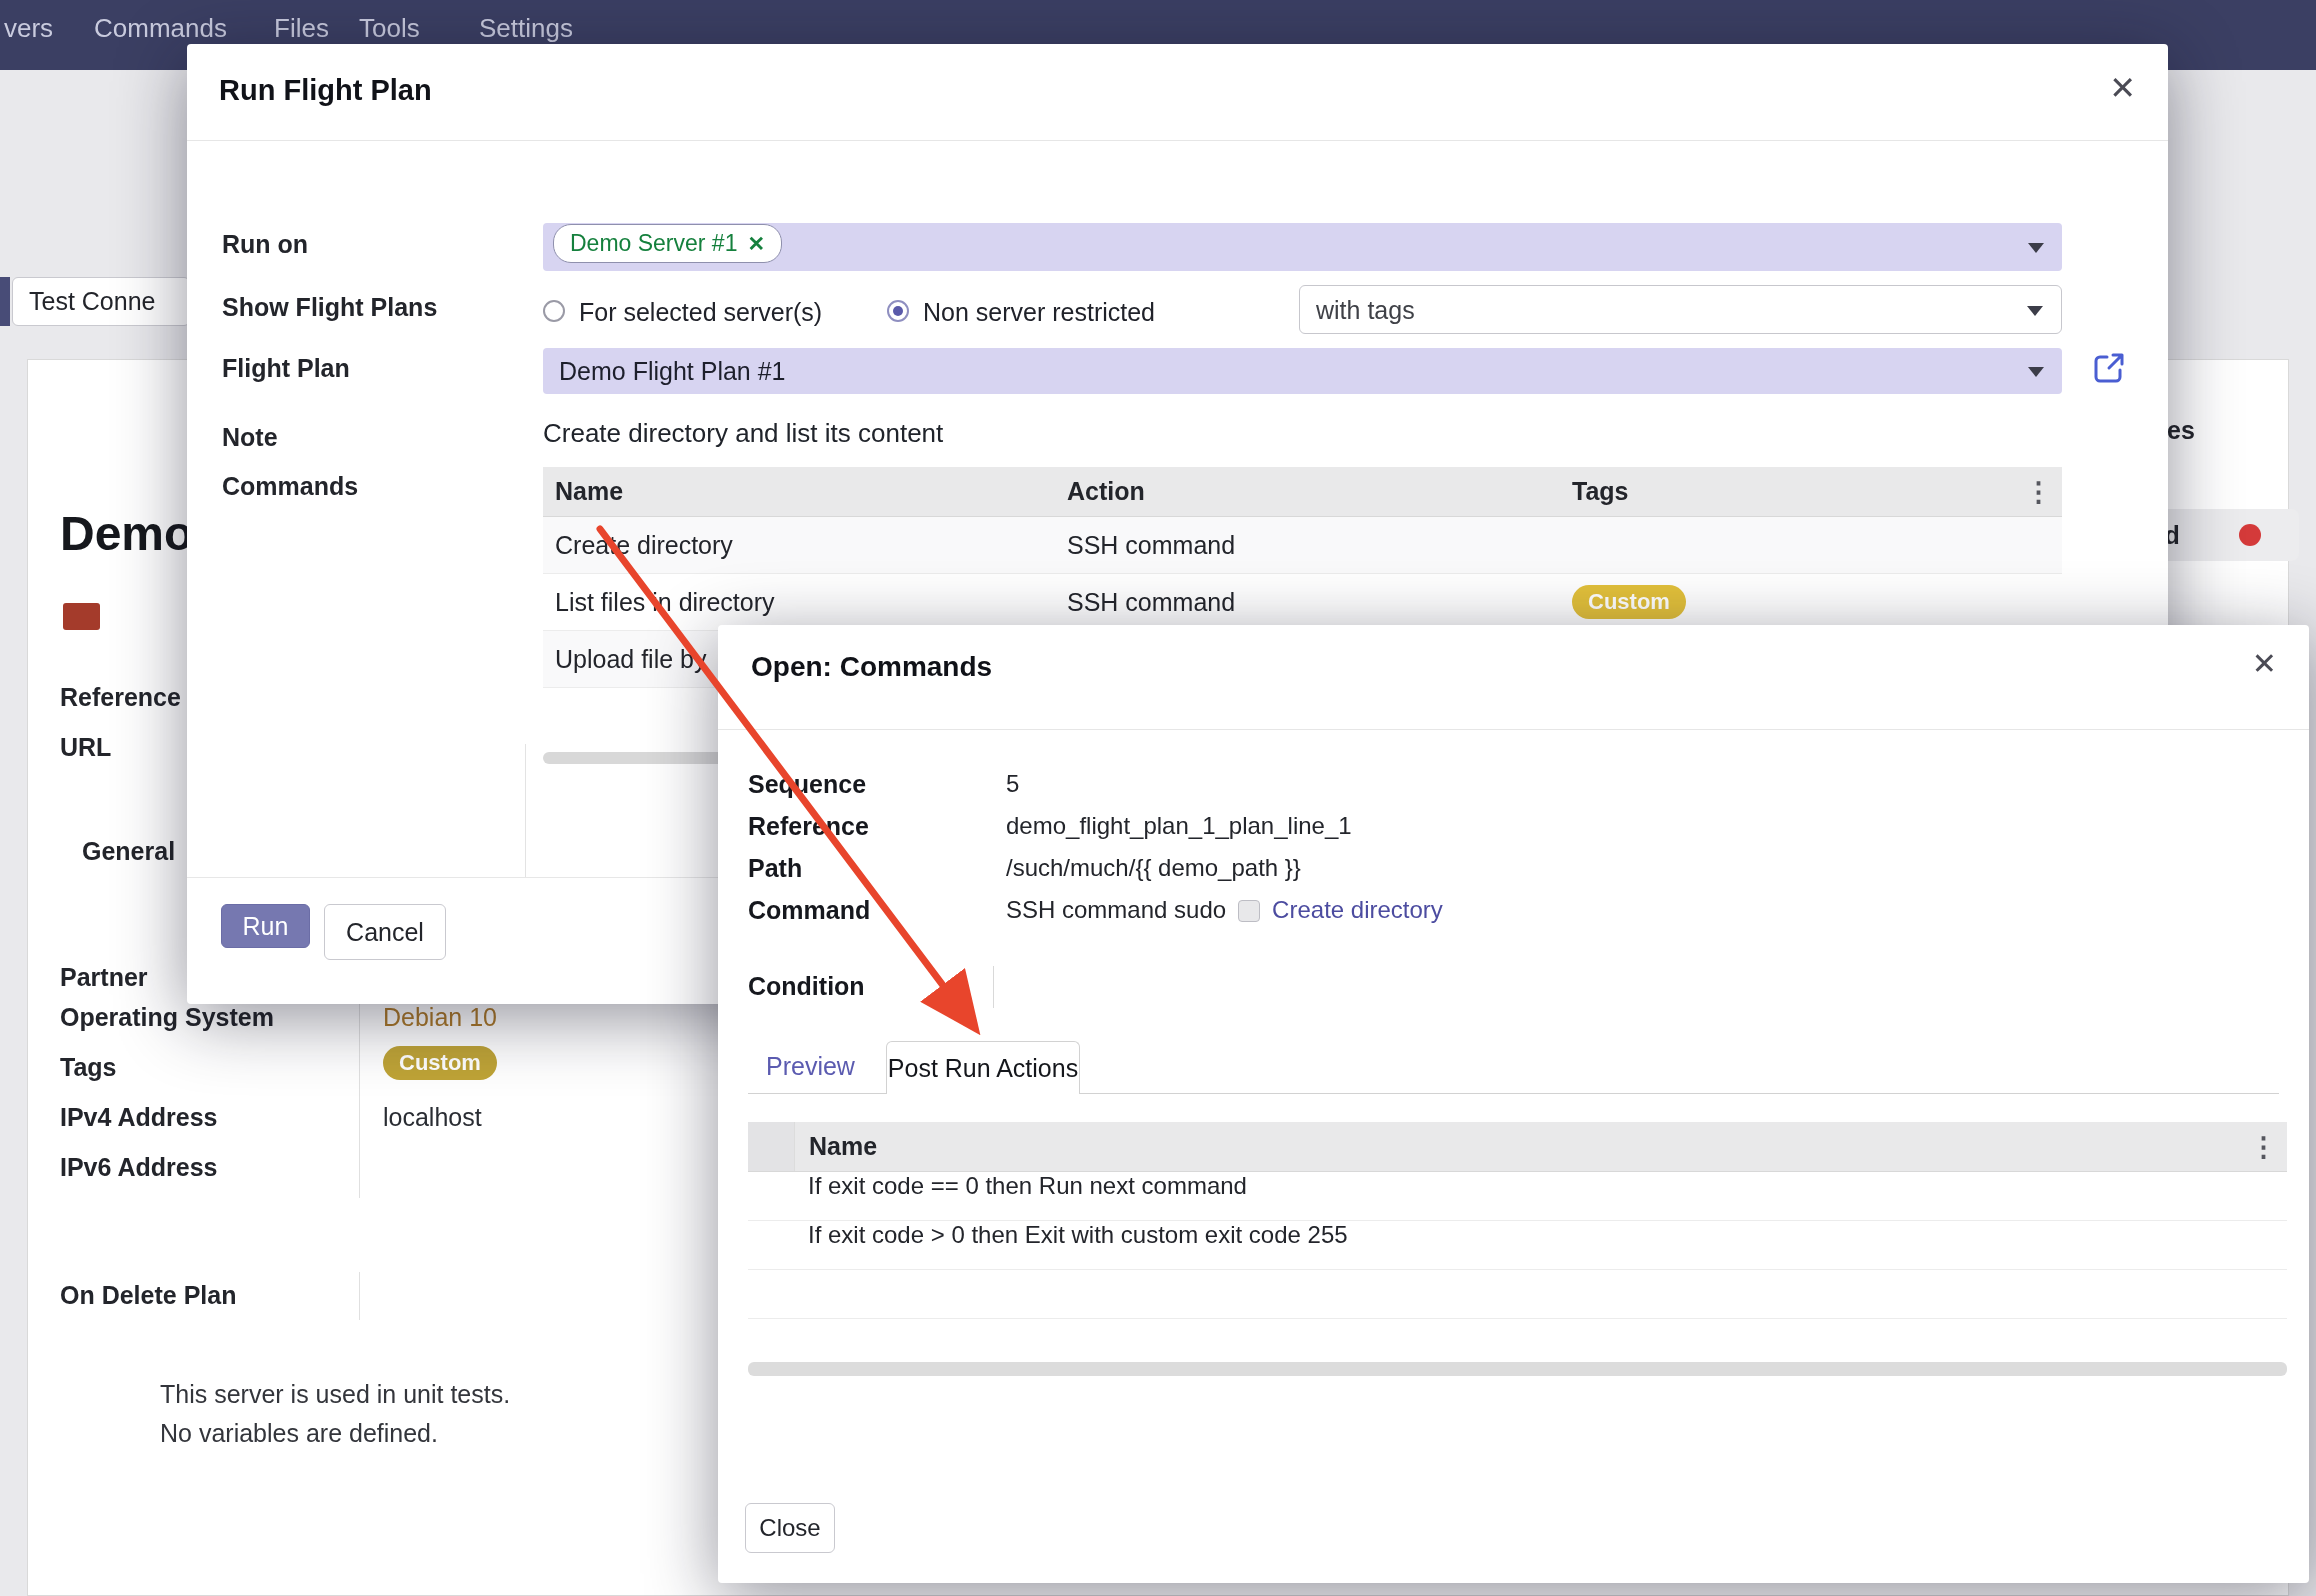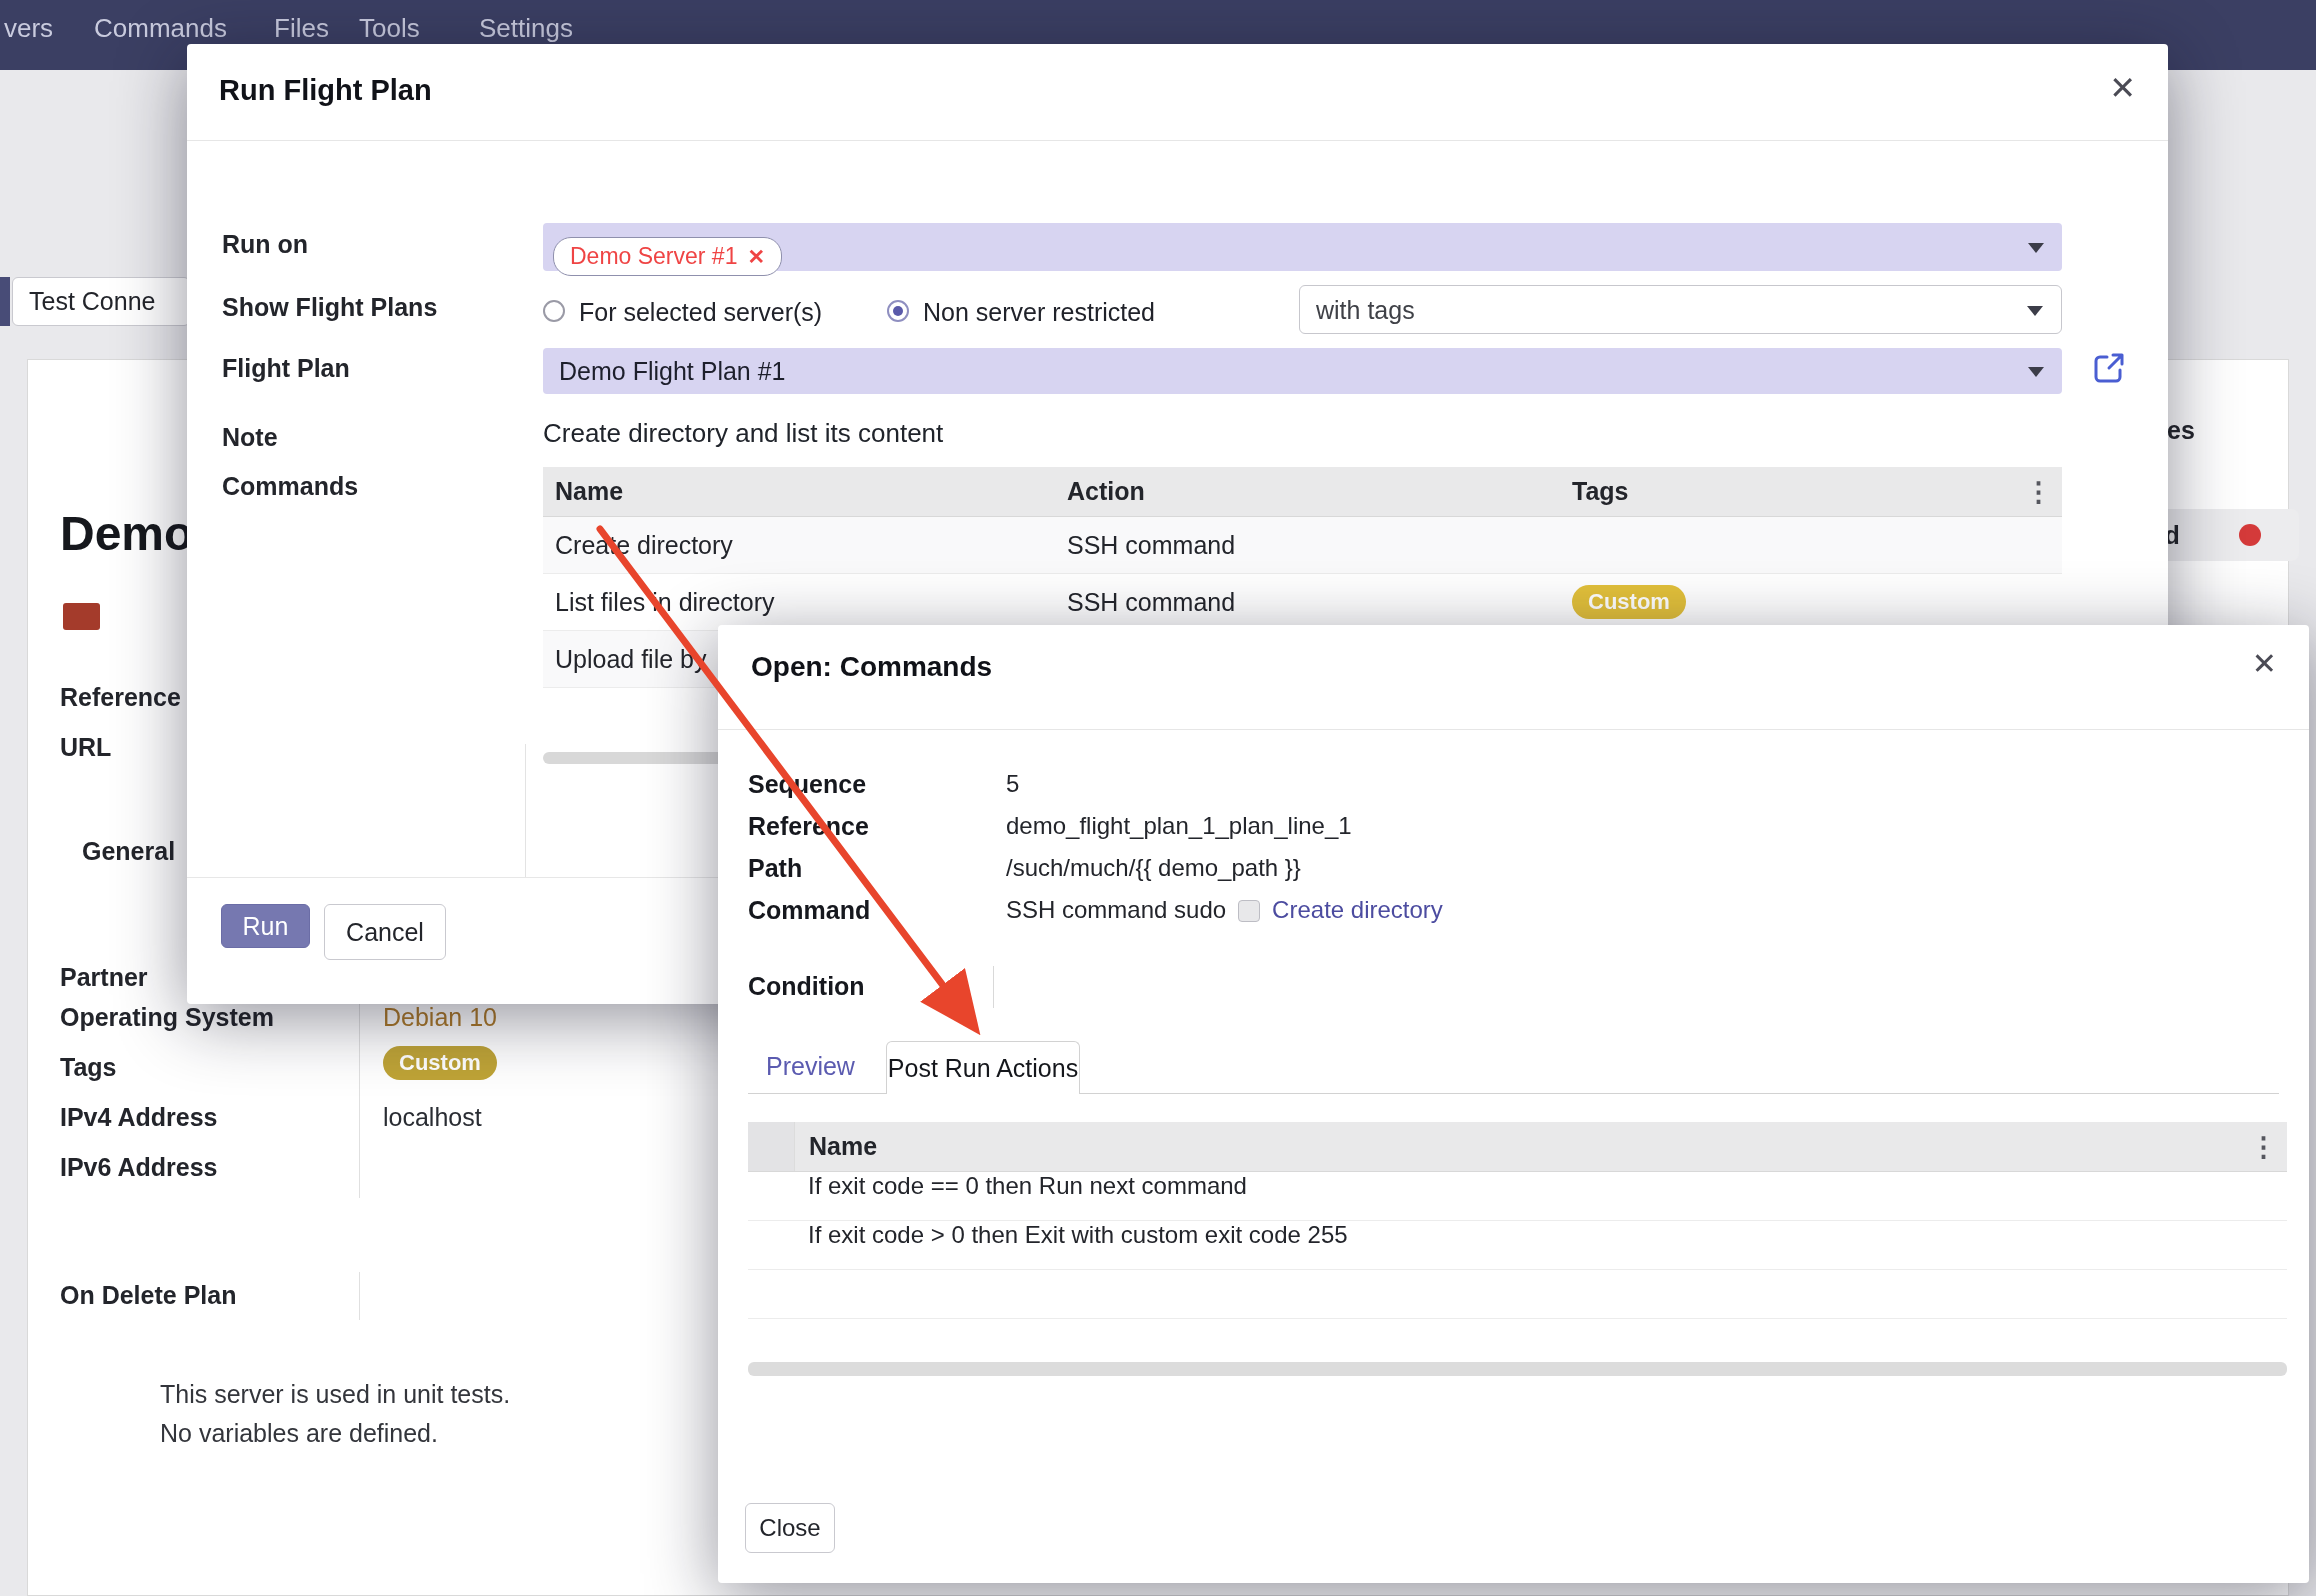--- a/index.html
+++ b/index.html
@@ -28,21 +28,21 @@
   .modal-title { position:absolute; font-size:29px; font-weight:bold; color:#101218; white-space:nowrap; }
   .modal-close { position:absolute; font-size:32px; color:#4b4b55; cursor:pointer; line-height:1; }
   .hdr-line { position:absolute; left:0; right:0; border-top:1px solid #e6e6e6; }
 
   
   .lav { position:absolute; background:#d7d4f1; border-radius:4px; }
   .lav-text { position:absolute; left:16px; top:50%; transform:translateY(-50%); font-size:25px; color:#1d1f2c; white-space:nowrap; }
   .caret { position:absolute; right:18px; top:50%; margin-top:-4px; width:0; height:0;
            border-left:8px solid transparent; border-right:8px solid transparent; border-top:10px solid #3c3d49; }
   .chip { display:inline-flex; align-items:center; gap:10px; background:#fff; border:1px solid #8f90ad;
-          border-radius:18px; padding:5px 16px; font-size:23px; color:#ef4444; margin:14px 0 0 10px; }
+          border-radius:18px; padding:5px 16px; font-size:23px; color:#15803d; margin:1px 0 0 10px; }
   .chip-x { font-weight:bold; font-size:21px; cursor:pointer; }
 
   .radio { position:absolute; width:22px; height:22px; border-radius:50%; border:2px solid #9a9aa6; background:#fff; }
   .radio.checked { border-color:#8f8fc0; }
   .radio.checked::after { content:""; position:absolute; left:4px; top:4px; width:10px; height:10px; border-radius:50%; background:#5a5aaa; }
   .radio-lbl { position:absolute; font-size:25px; color:#20222a; white-space:nowrap; }
 
   .txt-input { position:absolute; background:#fff; border:1px solid #c7c7cd; border-radius:6px; }
   .txt-input .in-text { position:absolute; left:16px; top:50%; transform:translateY(-50%); font-size:25px; color:#3f4147; white-space:nowrap; }
 

